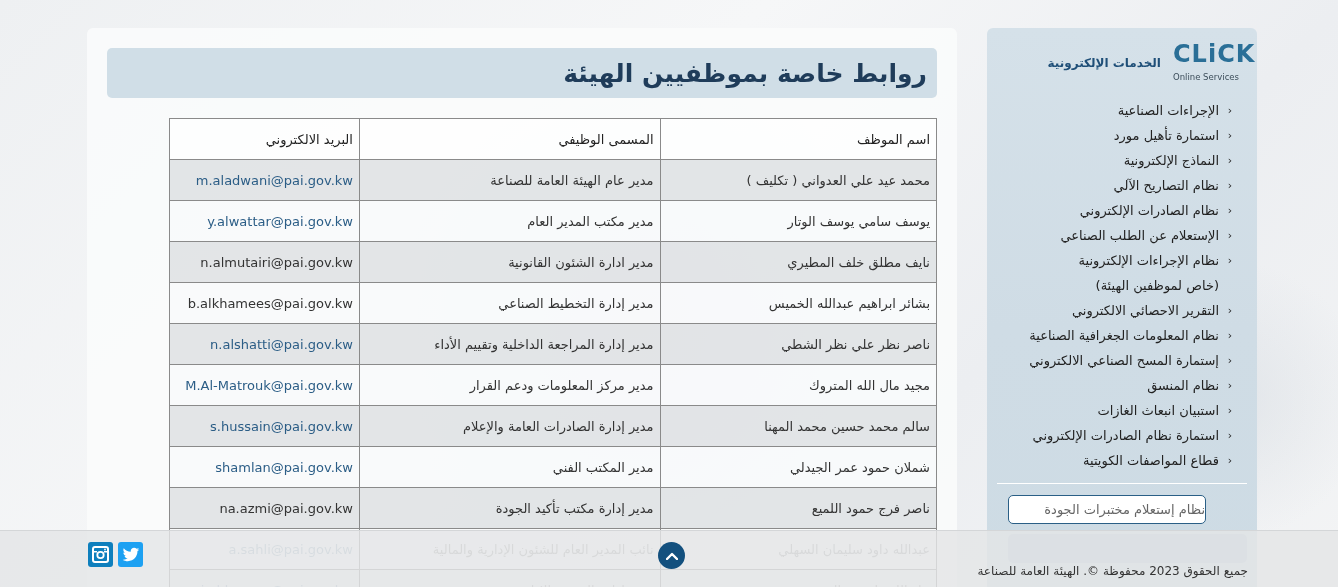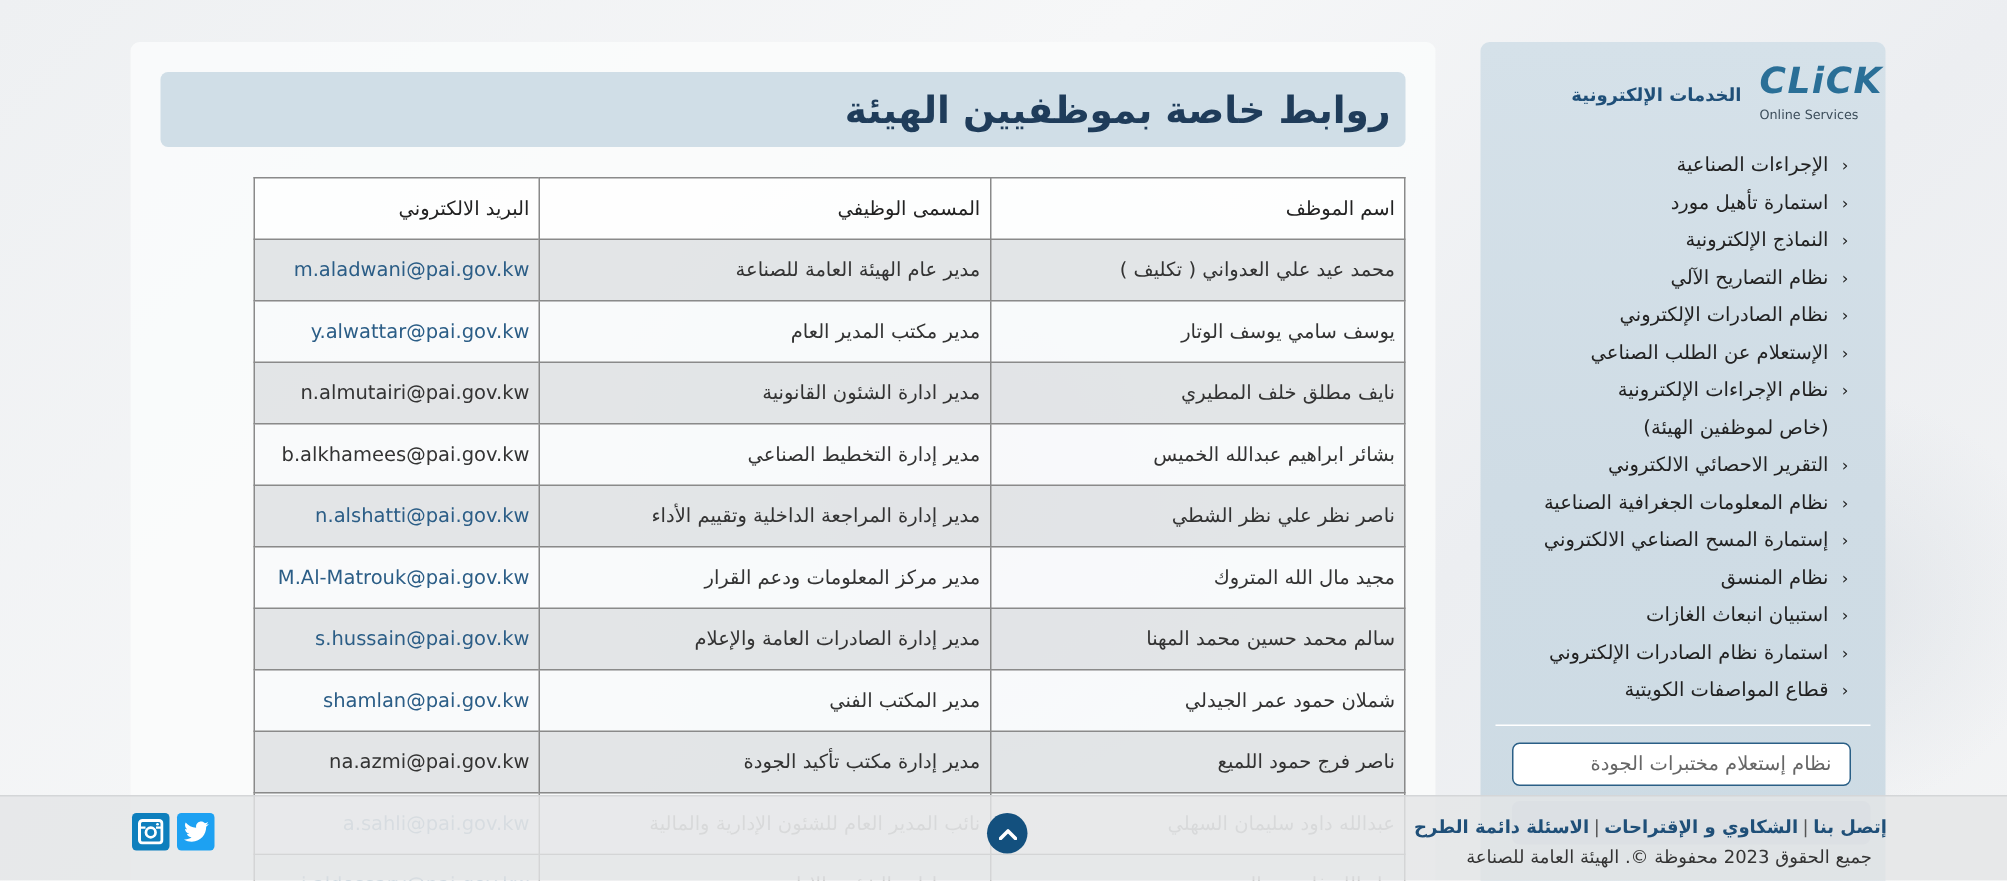--- a/index.html
+++ b/index.html
@@ -62,43 +62,42 @@
   }
   .sb-header {
     position: absolute; right: 20px; top: 12px;
     display: flex; align-items: center; gap: 10px; direction: rtl;
   }
   .logo { width: 66px; height: 42px; position: relative; }
   .logo .word {
     font-family: "DejaVu Sans", sans-serif; font-weight: bold; font-size: 24px;
     color: #2a6f97; letter-spacing: 1px; position: absolute; top: 0; left: 2px;
     direction: ltr;
-    font-style: italic;
   }
   .logo .sub {
     position: absolute; bottom: 0; left: 2px; font-size: 8.5px; color: #3c4d5a;
     direction: ltr; white-space: nowrap; font-family: "DejaVu Sans", sans-serif;
   }
   .sb-title { font-size: 12px; font-weight: bold; color: #1f4f78; margin-top: 4px; }
   .sb-list {
     position: absolute; right: 22px; top: 70px; list-style: none; direction: rtl;
   }
   .sb-list li {
     font-size: 13px; color: #222; height: 25px; line-height: 25px;
     display: flex; align-items: center; gap: 6px;
   }
   .sb-list li .chev { font-size: 11px; color: #222; width: 10px; display: inline-block; text-align: center; }
   .sb-list li.note { font-weight: normal; padding-right: 16px; color: #222; }
   .sb-divider {
     position: absolute; left: 10px; right: 10px; top: 455px; height: 1px; background: #ffffff;
   }
   .sb-input {
-    position: absolute; left: 21px; top: 467px; width: 226px; height: 29px;
+    position: absolute; left: 21px; top: 467px; width: 198px; height: 29px;
     background: #fff; border: 1px solid #2a5f86; border-radius: 5px;
-    font-size: 13px; color: #666; padding-right: 12px; line-height: 27px;
+    font-size: 13px; color: #666; padding-right: 0; line-height: 27px;
     font-family: "DejaVu Sans", sans-serif;
   }
   .sb-input2 {
     position: absolute; left: 21px; top: 506px; width: 239px; height: 29px;
     background: #b7c9d6; border-radius: 5px;
   }
 
   
   .footer {
     position: absolute; left: 0; right: 0; top: 530px; height: 57px;
@@ -276,23 +275,20 @@
         <span class="chev">‹</span>
         <span>قطاع المواصفات الكويتية</span>
       </li>
     </ul>
   <div class="sb-divider"></div>
   <div class="sb-input">نظام إستعلام مختبرات الجودة</div>
   <div class="sb-input2"></div>
 </div>
 
 <div class="footer">
-  <div class="footer-links">
-    <a href="#">إتصل بنا</a><span class="sep">|</span><a href="#">الشكاوي و الإقتراحات</a><span class="sep">|</span><a href="#">الاسئلة دائمة الطرح</a>
-  </div>
   <div class="footer-copy">جميع الحقوق 2023 محفوظة ©. الهيئة العامة للصناعة</div>
   <div class="social">
     <div class="icon insta">
       <svg width="17" height="17" viewBox="0 0 17 17">
           <rect x="1" y="1" width="15" height="15" rx="2" fill="none" stroke="#fff" stroke-width="2"></rect>
           <circle cx="8.5" cy="9" r="3.2" fill="none" stroke="#fff" stroke-width="1.8"></circle>
           <rect x="1" y="5" width="4" height="1.5" fill="#fff"></rect>
           <rect x="12" y="5" width="4" height="1.5" fill="#fff"></rect>
           <circle cx="13" cy="3.5" r="0.9" fill="#fff"></circle>
         </svg>

